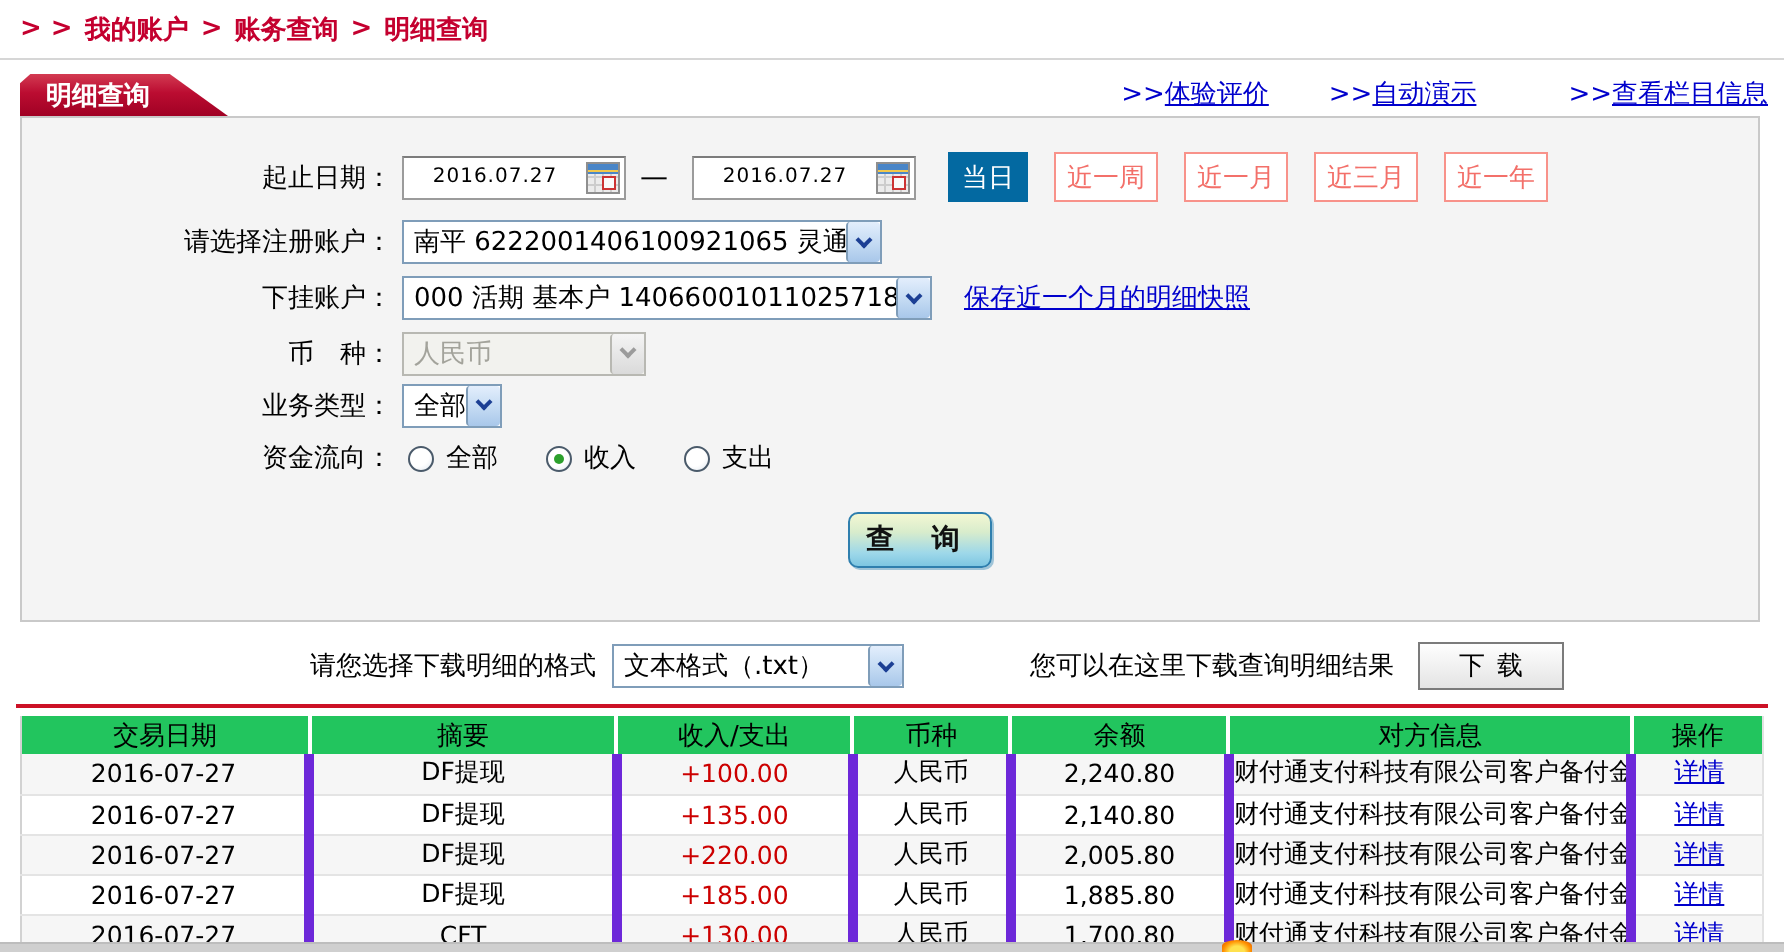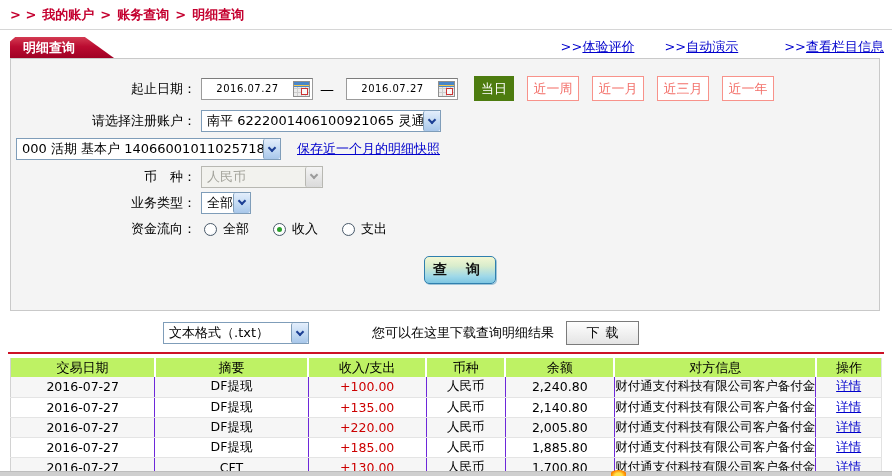--- a/index.html
+++ b/index.html
@@ -35,21 +35,21 @@
 
   .date-box { width:112px; height:22px; background:#fff; border:1px solid #9b9b9b; border-top-color:#7c7c7c; display:flex; align-items:center; margin-left:5px; cursor:text; }
   .date-box .dval { flex:1; text-align:center; font-size:10px; letter-spacing:.5px; }
   .cal-icon { position:relative; width:17px; height:16px; margin-right:2px; border:1px solid #8f8f8f; background:linear-gradient(180deg,#4a86c8 0 3px,#f2c84b 3px 4px,#4a86c8 4px 5px,#ececec 5px 100%); cursor:pointer; flex:none; }
   .cal-icon::before { content:''; position:absolute; left:0; right:0; top:5px; bottom:0;
     background-image:repeating-linear-gradient(90deg,transparent 0 3px,#cdcdcd 3px 4px),repeating-linear-gradient(0deg,transparent 0 3px,#cdcdcd 3px 4px); }
   .cal-icon::after { content:''; position:absolute; right:1px; bottom:1px; width:5px; height:5px; border:1px solid #cc3333; background:#fafafa; }
   .dash { margin:0 7px; font-size:14px; }
 
   .qbtn { height:25px; display:flex; align-items:center; justify-content:center; font-size:13px; cursor:pointer; flex:none; }
-  .qbtn.active { width:40px; margin-left:16px; background:#4d7c0f; color:#fff; }
+  .qbtn.active { width:40px; margin-left:16px; background:#0369a1; color:#fff; }
   .qbtn.ghost { width:52px; margin-left:13px; background:#fff; border:1px solid #f8928a; color:#f3706a; }
 
   
   .sel { height:22px; background:#fff; border:1px solid #7f9db9; display:flex; align-items:center; margin-left:5px; cursor:pointer; }
   .sel .sval { flex:1; padding-left:5px; font-size:13px; white-space:nowrap; overflow:hidden; }
   .sel .sbtn { width:17px; align-self:stretch; flex:none; border-left:1px solid #7f9db9; background:linear-gradient(180deg,#e3eefc 0%,#c0d8f2 60%,#a8c7ea 100%); display:flex; align-items:center; justify-content:center; border-radius:2px; }
   .chev { width:6px; height:6px; border-right:2px solid #1c3f94; border-bottom:2px solid #1c3f94; transform:rotate(45deg); margin-top:-3px; }
   .sel.disabled { border-color:#b8b8b2; background:#f2f2ee; cursor:default; }
   .sel.disabled .sval { color:#a3a39b; }
   .sel.disabled .sbtn { border-left-color:#b8b8b2; background:linear-gradient(180deg,#f4f4f4,#dadada); }
@@ -76,23 +76,23 @@
   
   .dl-row { position:absolute; left:0; top:319px; width:892px; height:28px; display:flex; align-items:center; padding-left:155px; }
   .dl-label { font-size:13px; }
   .dl-hint { font-size:13px; margin-left:63px; }
   .dl-btn { width:73px; height:24px; margin-left:12px; border:1px solid #7b7b7b; background:linear-gradient(180deg,#fefefe,#e4e4e4); font-size:13px; letter-spacing:6px; padding-left:6px; display:flex; align-items:center; justify-content:center; cursor:pointer; }
 
   .red-line { position:absolute; left:8px; top:352px; width:876px; height:2px; background:#cc1126; }
 
   
   .tbl { position:absolute; left:10px; top:358px; width:872px; border-collapse:collapse; table-layout:fixed; border-left:1px solid #d2d2d2; border-right:1px solid #e2e2e2; }
-  .tbl th { height:19px; background:#bef264; font-weight:normal; font-size:13px; border-right:2px solid #fff; }
+  .tbl th { height:19px; background:#22c55e; font-weight:normal; font-size:13px; border-right:2px solid #fff; }
   .tbl th:last-child { border-right:none; }
-  .tbl td { height:20px; text-align:center; font-size:12.5px; border-right:1px solid #6d28d9; border-bottom:1px solid #e4e4e4; white-space:nowrap; overflow:hidden; }
+  .tbl td { height:20px; text-align:center; font-size:12.5px; border-right:5px solid #6d28d9; border-bottom:1px solid #e4e4e4; white-space:nowrap; overflow:hidden; }
   .tbl td:last-child { border-right:none;text-align:center; }
   .tbl tr.odd td { background:#f6f6f6; }
   .tbl tr.even td { background:#ffffff; }
   .amount { color:#cc0000; }
   .detail-link { color:#0000cc; text-decoration:underline; cursor:pointer; }
   .c1{width:16.5%}.c2{width:17.5%}.c3{width:13.5%}.c4{width:9%}.c5{width:12.5%}.c6{width:23%}.c7{width:7.5%}
 
   .bottom-strip { position:absolute; left:0; bottom:0; width:892px; height:5px; background:#cfcfcf; border-top:1px solid #bdbdbd; }
   .flame-icon { position:absolute; left:611px; bottom:0; width:15px; height:6px; border-radius:60% 60% 0 0;
     background:radial-gradient(ellipse at 50% 100%, #ffe14d 0 35%, #ff9000 65%, #d84a00 100%); }
@@ -148,20 +148,21 @@
     <div class="flabel">请选择注册账户：</div>
     <div class="sel w-account">
       <span class="sval">南平 6222001406100921065 灵通卡</span>
       <span class="sbtn">
           <span class="chev"></span>
         </span>
     </div>
   </div>
 
   <div class="frow r3">
+    <div class="flabel">下挂账户：</div>
     <div class="sel w-sub">
       <span class="sval">000 活期 基本户 1406600101102571848</span>
       <span class="sbtn">
           <span class="chev"></span>
         </span>
     </div>
     <span class="snap-link">保存近一个月的明细快照</span>
   </div>
 
   <div class="frow r4">
@@ -199,20 +200,21 @@
         <span class="radio-circle"></span>
         <span class="rlabel">支出</span>
       </span>
     </div>
   </div>
 
   <div class="query-btn">查 询</div>
 </div>
 
 <div class="dl-row">
+  <span class="dl-label">请您选择下载明细的格式</span>
   <div class="sel w-fmt">
     <span class="sval">文本格式（.txt）</span>
     <span class="sbtn">
         <span class="chev"></span>
       </span>
   </div>
   <span class="dl-hint">您可以在这里下载查询明细结果</span>
   <div class="dl-btn">下载</div>
 </div>
 

